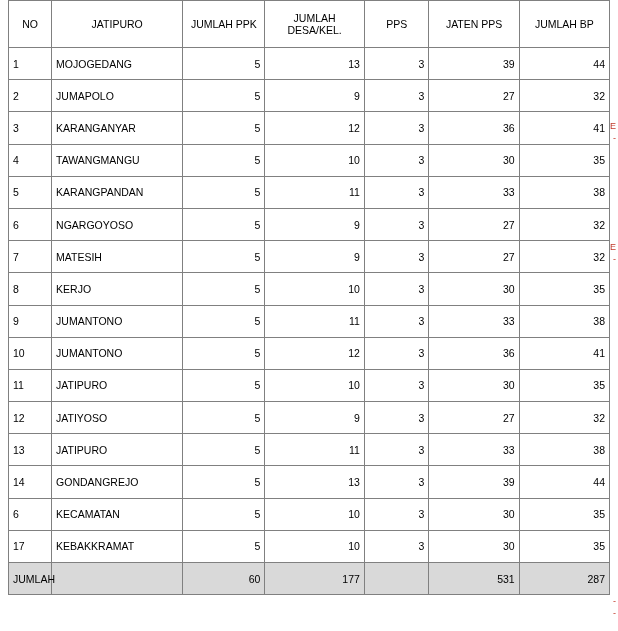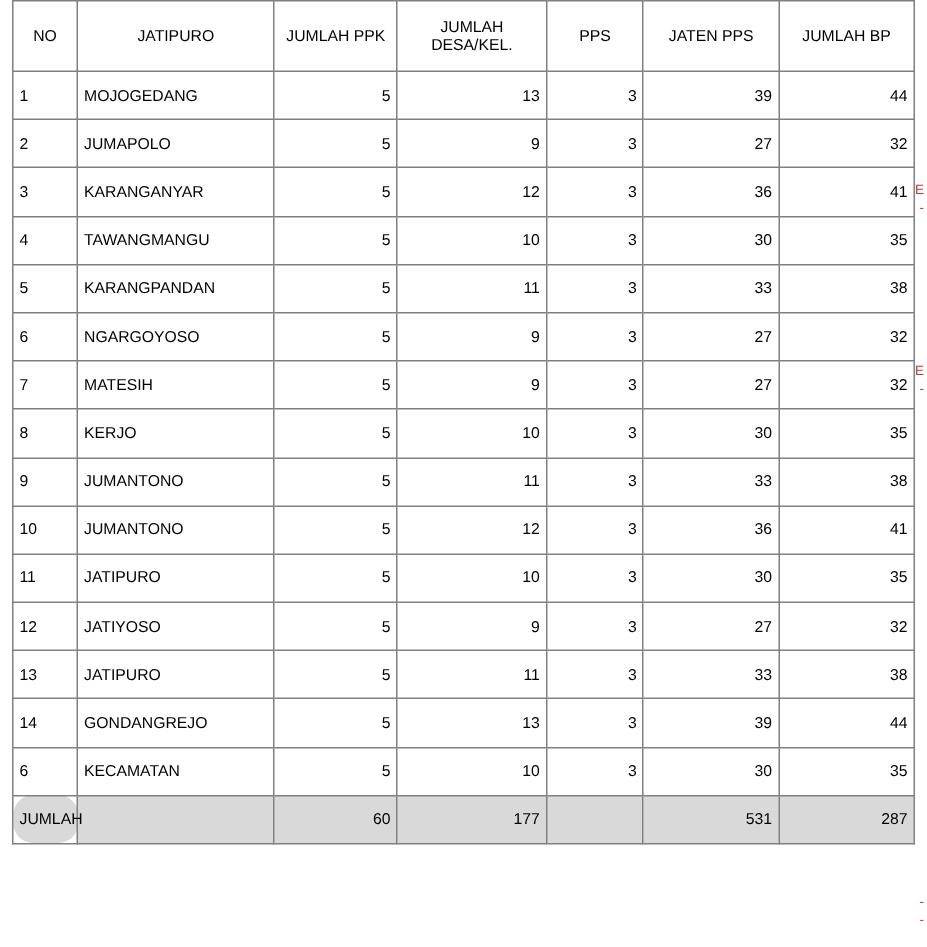--- a/index.html
+++ b/index.html
@@ -47,21 +47,21 @@
   .c-kec     { width: 128px; text-align: left; }
   .c-ppk     { width: 80px;  text-align: right; }
   .c-desa    { width: 97px;  text-align: right; }
   .c-pps     { width: 63px;  text-align: right; }
   .c-jpps    { width: 88px;  text-align: right; }
   .c-bp      { width: 88px;  text-align: right; }
   tfoot td {
     height: 31px;
     background: #d9d9d9;
   }
-  tfoot .c-no { text-align: left; border-radius: 13px; }
+  tfoot .c-no { text-align: left; }
   tfoot .c-kec { text-align: left; }
   .right { text-align: right; }
   .left { text-align: left; }
 
   
   .margin-marks {
     position: absolute;
     right: 2px;
     top: 0;
     width: 8px;
@@ -236,20 +236,29 @@
       </tr>
       <tr>
         <td class="c-no left">6</td>
         <td class="c-kec left">KECAMATAN</td>
         <td class="c-ppk right">5</td>
         <td class="c-desa right">10</td>
         <td class="c-pps right">3</td>
         <td class="c-jpps right">30</td>
         <td class="c-bp right">35</td>
       </tr>
+      <tr>
+        <td class="c-no left">17</td>
+        <td class="c-kec left">KEBAKKRAMAT</td>
+        <td class="c-ppk right">5</td>
+        <td class="c-desa right">10</td>
+        <td class="c-pps right">3</td>
+        <td class="c-jpps right">30</td>
+        <td class="c-bp right">35</td>
+      </tr>
     </tbody>
     <tfoot>
       <tr>
         <td class="c-no left">JUMLAH</td>
         <td class="c-kec left"></td>
         <td class="c-ppk right">60</td>
         <td class="c-desa right">177</td>
         <td class="c-pps right"></td>
         <td class="c-jpps right">531</td>
         <td class="c-bp right">287</td>

